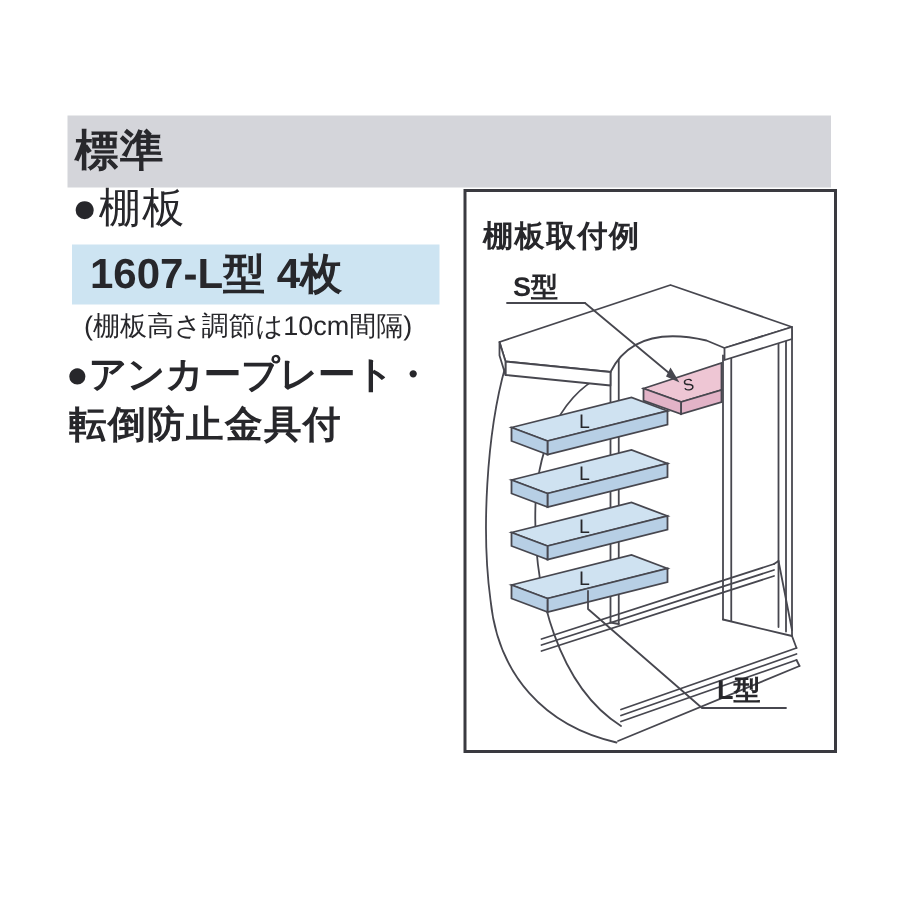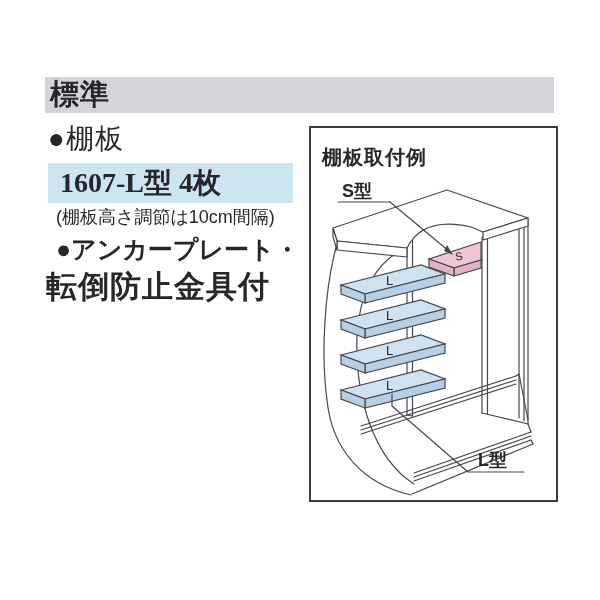--- a/index.html
+++ b/index.html
@@ -3,36 +3,36 @@
 <meta charset="utf-8">
 <style>
   html,body{margin:0;padding:0;}
   body{
     width:600px;height:600px;position:relative;background:#ffffff;
     font-family:"Liberation Sans","DejaVu Sans",sans-serif;
     color:#27272b;overflow:hidden;
   }
   .abs{position:absolute;}
   .header-bar{
-    left:45px;top:77px;width:509px;height:36px;
+    left:45px;top:77px;width:509px;height:48px;
     background:#d4d5da;display:flex;align-items:center;
   }
   .header-bar span{
     font-size:29px;font-weight:bold;color:#28282c;padding-left:5px;
     letter-spacing:1px;
   }
   .bullet1{left:48px;top:120px;font-size:28px;font-weight:normal;letter-spacing:1px;}
   .highlight{
     left:48px;top:163px;width:245px;height:40px;background:#cde4f2;
     display:flex;align-items:center;
   }
-  .highlight span{font-size:28px;font-weight:bold;padding-left:12px;letter-spacing:0px;font-family:Liberation Serif, serif;}
+  .highlight span{font-size:28px;font-weight:bold;padding-left:12px;letter-spacing:0px;}
   .note{left:56px;top:205px;font-size:18px;letter-spacing:0px;font-weight:500;}
-  .anchor1{left:56px;top:233px;font-size:25px;font-weight:bold;letter-spacing:0px;}
-  .anchor2{left:46px;top:266px;font-size:31px;font-weight:bold;letter-spacing:1px;}
+  .anchor1{left:44px;top:233px;font-size:25px;font-weight:bold;letter-spacing:0px;}
+  .anchor2{left:46px;top:266px;font-size:25px;font-weight:bold;letter-spacing:1px;}
   .diagram-box{
     left:309px;top:126px;width:245px;height:372px;
     border:2px solid #3a3a40;background:#fff;box-sizing:content-box;
   }
   svg{display:block;}
   .ln{stroke:#47474f;stroke-width:1.2;fill:none;stroke-linejoin:round;stroke-linecap:round;}
   .fw{fill:#ffffff;stroke:#47474f;stroke-width:1.2;stroke-linejoin:round;}
   .jp{font-family:"Liberation Sans","DejaVu Sans",sans-serif;fill:#27272b;}
 </style>
 </head>

